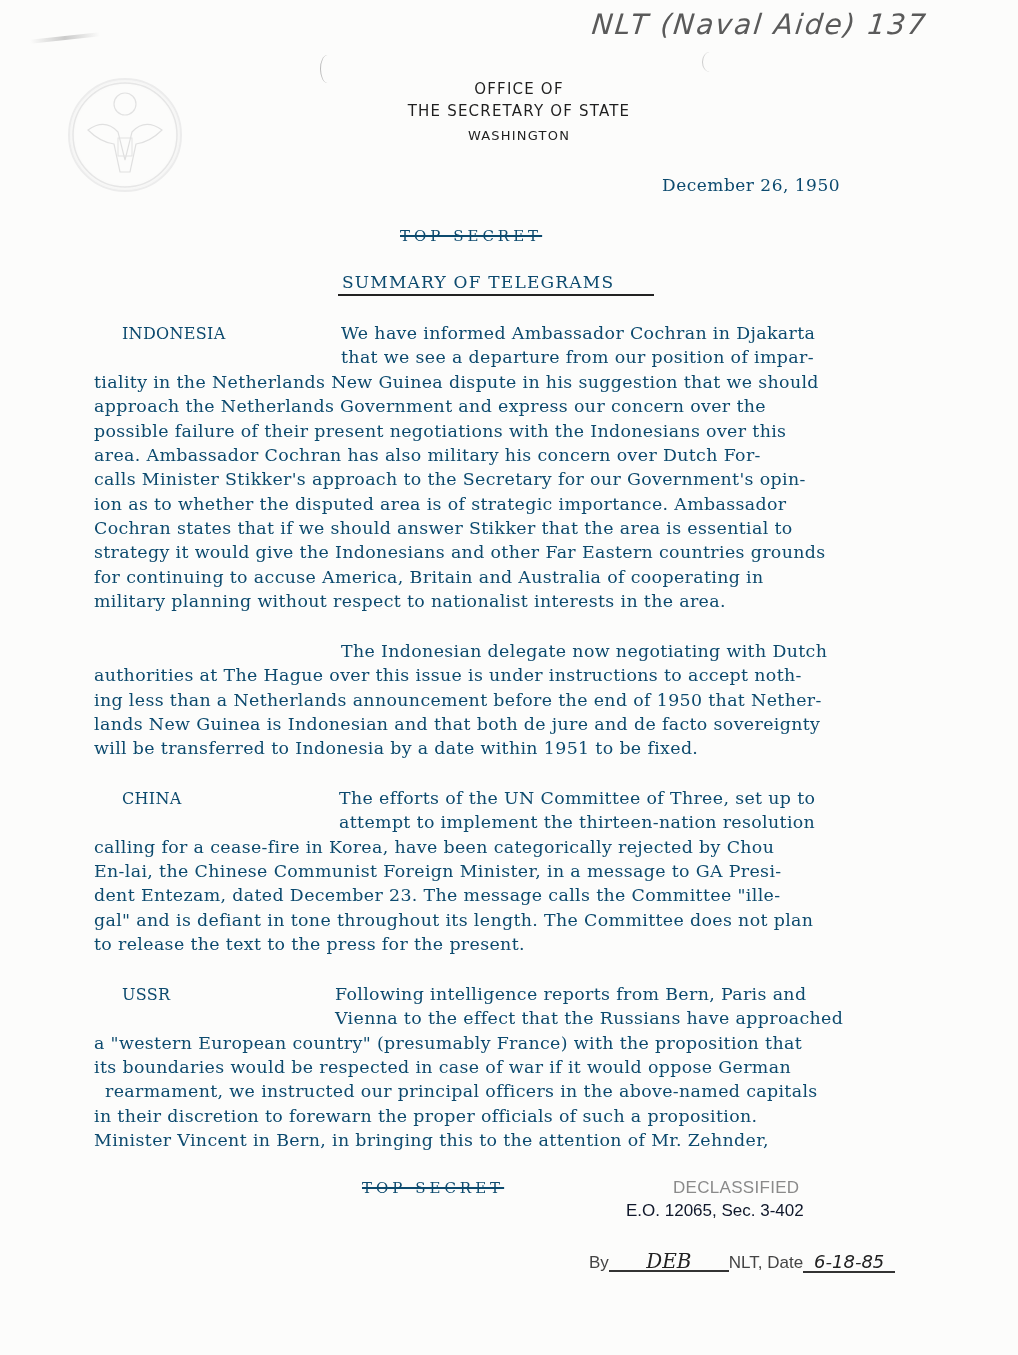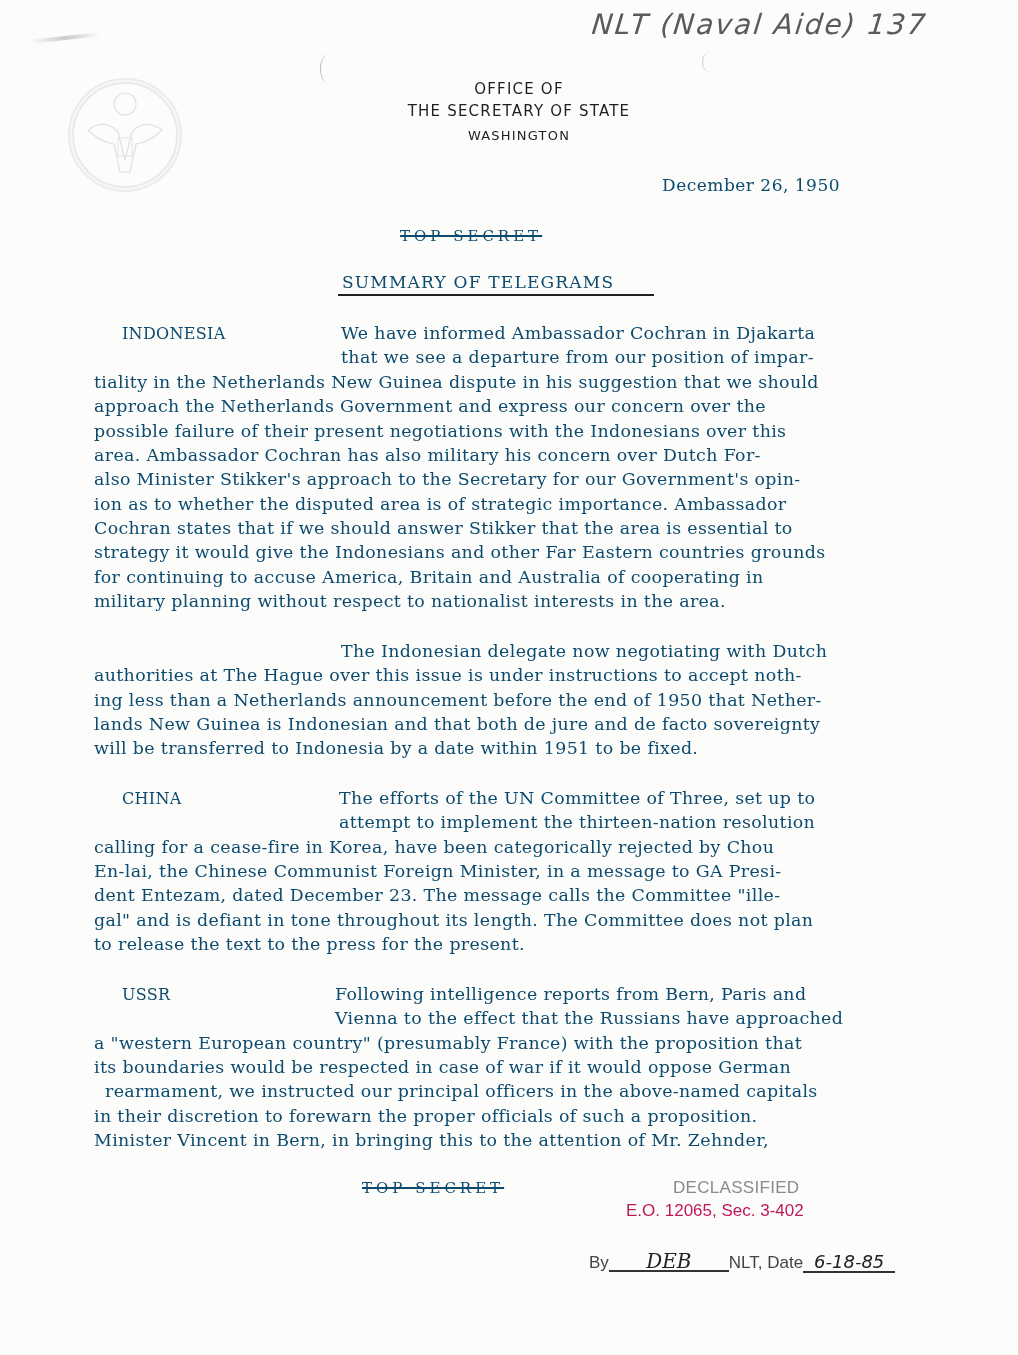--- a/index.html
+++ b/index.html
@@ -20,21 +20,21 @@
   .date { left: 662px; top: 175px; font-size: 17px; letter-spacing: 0.5px; }
   .classif { font-size: 15px; letter-spacing: 4px; text-decoration: line-through; text-decoration-thickness: 2px; }
   .classif-top { left: 400px; top: 227px; }
   .title { left: 342px; top: 272px; font-size: 17px; letter-spacing: 1.2px; }
   .title-rule { left: 338px; top: 294px; width: 316px; height: 2px; background: #222; }
   .line { font-size: 17.4px; letter-spacing: 0.35px; }
   .section-label { font-size: 16px; letter-spacing: 0.3px; text-align: right; }
   .classif-bottom { left: 362px; top: 1179px; }
   .stamp { font-family: "Liberation Sans", "DejaVu Sans", sans-serif; color: #444; font-size: 17px; }
   .stamp-1 { left: 673px; top: 1178px; color: #8a8a8a; font-size: 17px; letter-spacing: 0.3px; }
-  .stamp-2 { left: 626px; top: 1201px; color: #be185d; }
+  .stamp-2 { left: 626px; top: 1201px; color: #0f172a; }
   .stamp-3 { left: 563px; top: 1224px; color: #444; }
   .stamp-3 .faded { color: #9a9a9a; }
   .stamp-4 { left: 589px; top: 1252px; color: #444; }
   .sig-line { display: inline-block; border-bottom: 2px solid #333; width: 120px; text-align: center; font-family: "DejaVu Serif", serif; font-style: italic; color: #222; font-size: 20px; line-height: 18px; }
   .date-line { display: inline-block; border-bottom: 2px solid #333; width: 92px; text-align: center; font-family: "DejaVu Sans", sans-serif; font-style: italic; color: #222; font-size: 18px; line-height: 18px; }
   .punch { left: 320px; top: 55px; width: 14px; height: 28px; border-left: 1px solid #bbb; border-radius: 50%; }
   .punch2 { left: 702px; top: 52px; width: 14px; height: 20px; border-left: 1px solid #ccc; border-radius: 50%; }
   .scuff { left: 30px; top: 36px; width: 70px; height: 4px; background: linear-gradient(90deg, transparent, #999, transparent); transform: rotate(-6deg); opacity: 0.5; }
 </style>
 </head>
@@ -68,21 +68,21 @@
   <div class="abs serif title">SUMMARY OF TELEGRAMS</div>
   <div class="abs title-rule"></div>
 
   <div class="abs serif section-label" style="left:122px; top:324px;">INDONESIA</div>
   <div class="abs serif line" style="left:341px; top:323px;">We have informed Ambassador Cochran in Djakarta</div>
   <div class="abs serif line" style="left:341px; top:347px;">that we see a departure from our position of impar-</div>
   <div class="abs serif line" style="left:94px; top:372px;">tiality in the Netherlands New Guinea dispute in his suggestion that we should</div>
   <div class="abs serif line" style="left:94px; top:396px;">approach the Netherlands Government and express our concern over the</div>
   <div class="abs serif line" style="left:94px; top:421px;">possible failure of their present negotiations with the Indonesians over this</div>
   <div class="abs serif line" style="left:94px; top:445px;">area.  Ambassador Cochran has also military his concern over Dutch For-</div>
-  <div class="abs serif line" style="left:94px; top:469px;">also Minister Stikker's approach to the Secretary for our Government's opin-</div>
+  <div class="abs serif line" style="left:94px; top:469px;">calls Minister Stikker's approach to the Secretary for our Government's opin-</div>
   <div class="abs serif line" style="left:94px; top:494px;">ion as to whether the disputed area is of strategic importance.  Ambassador</div>
   <div class="abs serif line" style="left:94px; top:518px;">Cochran states that if we should answer Stikker that the area is essential to</div>
   <div class="abs serif line" style="left:94px; top:542px;">strategy it would give the Indonesians and other Far Eastern countries grounds</div>
   <div class="abs serif line" style="left:94px; top:567px;">for continuing to accuse America, Britain and Australia of cooperating in</div>
   <div class="abs serif line" style="left:94px; top:591px;">military planning without respect to nationalist interests in the area.</div>
 
   <div class="abs serif line" style="left:341px; top:641px;">The Indonesian delegate now negotiating with Dutch</div>
   <div class="abs serif line" style="left:94px; top:665px;">authorities at The Hague over this issue is under instructions to accept noth-</div>
   <div class="abs serif line" style="left:94px; top:690px;">ing less than a Netherlands announcement before the end of 1950 that Nether-</div>
   <div class="abs serif line" style="left:94px; top:714px;">lands New Guinea is Indonesian and that both de jure and de facto sovereignty</div>

